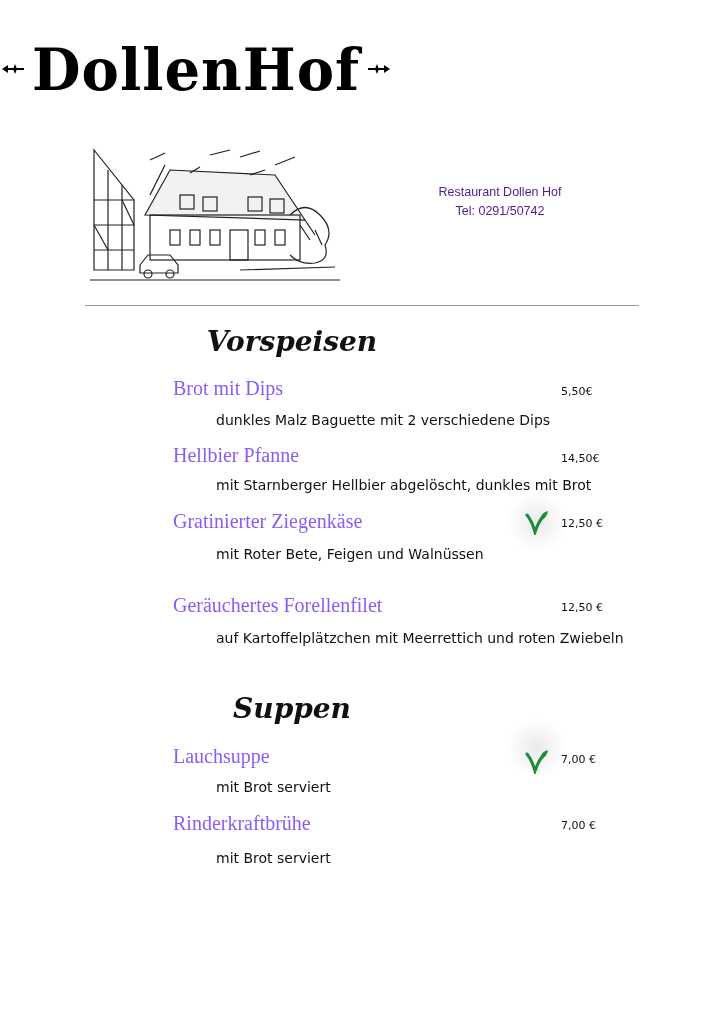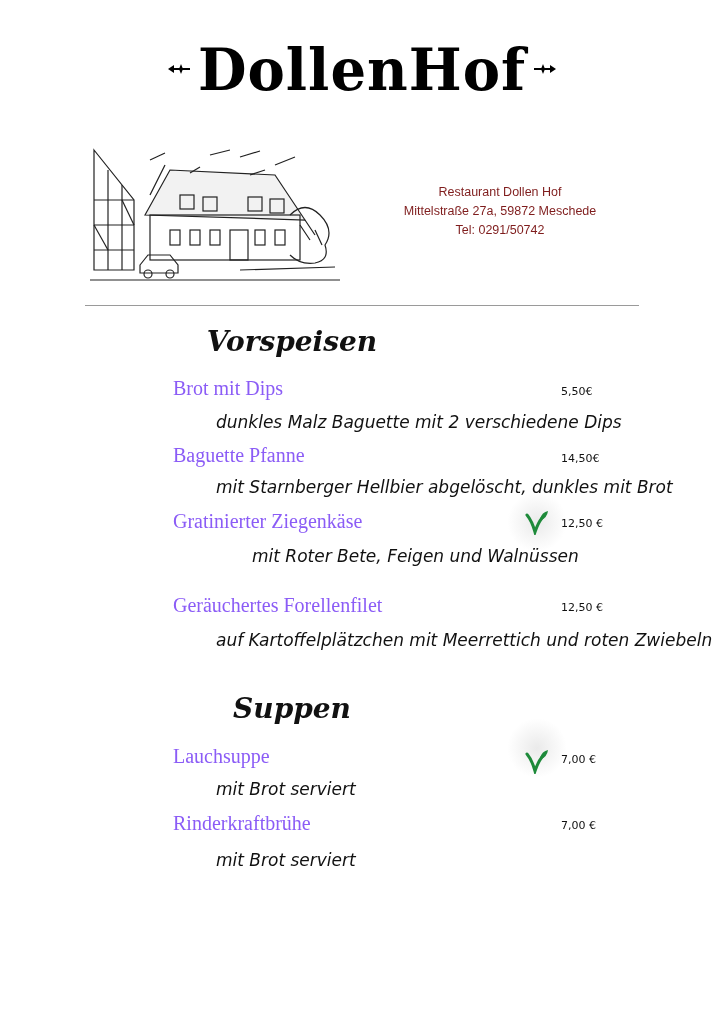--- a/index.html
+++ b/index.html
@@ -2,49 +2,49 @@
 <html><head>
 <meta charset="utf-8">
 <style>
   html, body { margin: 0; padding: 0; background: #ffffff; }
   body {
     width: 724px; height: 1024px; position: relative; overflow: hidden;
     font-family: "Liberation Sans", sans-serif; color: #111;
   }
   .logo {
     position: absolute; left: 0; top: 36px; width: 724px; text-align: center;
-    display: flex; justify-content: center; align-items: center; gap: 6px;
+    display: flex; align-items: center; gap: 6px;
   }
   .logo-text {
     font-family: "DejaVu Serif", serif; font-weight: bold; font-size: 56px;
     letter-spacing: 1px; color: #000; transform: scaleY(1.05);
   }
   .logo-orn { width: 26px; height: 14px; }
   .illustration {
     position: absolute; left: 90px; top: 145px; width: 250px; height: 145px;
   }
   .address {
     position: absolute; left: 372px; top: 183px; width: 256px; text-align: center;
-    font-family: "Liberation Sans", sans-serif; font-size: 12.5px; line-height: 19px; color: #7f1d1d;
+    font-family: "Liberation Sans", sans-serif; font-size: 12.5px; line-height: 19px; color: #4c1d95;
   }
   .divider {
     position: absolute; left: 85px; top: 305px; width: 554px; height: 1px; background: #9a9a9a;
   }
   .section-title {
     position: absolute; width: 584px; left: 0; text-align: center;
     font-family: "DejaVu Serif", serif; font-style: italic; font-weight: bold;
     font-size: 28px; color: #111;
   }
   .item-name {
     position: absolute; left: 173px;
     font-family: "Liberation Serif", serif; font-size: 20px; color: #8b5cf6;
   }
   .item-desc {
     position: absolute; left: 216px;
-    font-family: "DejaVu Sans", sans-serif; font-style: italic; font-size: 17px; color: #111;
+    font-family: "DejaVu Sans", sans-serif; font-size: 14px; color: #111;
   }
   .item-price {
     position: absolute; left: 561px;
     font-family: "DejaVu Sans", sans-serif; font-size: 11px; color: #111;
   }
   .veg-icon {
     position: absolute; width: 26px; height: 26px;
   }
   .veg-glow {
     position: absolute; width: 60px; height: 60px; border-radius: 50%;
@@ -109,49 +109,48 @@
 
     <path d="M0 135 L250 135"></path>
       <path d="M150 125 L245 122"></path>
 
     <path d="M120 10 L140 5 M150 12 L170 6 M185 20 L205 12 M60 15 L75 8"></path>
   </g>
 </svg>
 
 <div class="address">
   <div>Restaurant Dollen Hof</div>
-  <div>Mittelstraße 27a, 59872 Meschede</div>
   <div>Tel: 0291/50742</div>
 </div>
 
 <div class="divider"></div>
 
 <div class="section-title" style="top:325px;">Vorspeisen</div>
 
 <div>
   <div class="item-name" style="top:377px;">Brot mit Dips</div>
   <div class="item-price" style="top:385px;">5,50€</div>
   <div class="item-desc" style="top:412px;">dunkles Malz Baguette mit 2 verschiedene Dips</div>
 </div>
 
 <div>
-  <div class="item-name" style="top:444px;">Baguette Pfanne</div>
+  <div class="item-name" style="top:444px;">Hellbier Pfanne</div>
   <div class="item-price" style="top:452px;">14,50€</div>
   <div class="item-desc" style="top:477px;">mit Starnberger Hellbier abgelöscht, dunkles mit Brot</div>
 </div>
 
 <div>
   <div class="item-name" style="top:510px;text-align:right;">Gratinierter Ziegenkäse</div>
   <div class="veg-glow" style="left:507px; top:492px;"></div>
   <svg class="veg-icon" style="left:524px; top:509px;" viewBox="0 0 26 26">
     <path d="M3 6 Q8 12 11 23 Q14 14 18 9" fill="none" stroke="#1e8a3a" stroke-width="3" stroke-linecap="round"></path>
     <path d="M16 10 Q18 3 24 2 Q23 9 17 11 Z" fill="#1e8a3a"></path>
   </svg>
   <div class="item-price" style="top:517px;">12,50 €</div>
-  <div class="item-desc" style="top:546px;margin-left:36px;">mit Roter Bete, Feigen und Walnüssen</div>
+  <div class="item-desc" style="top:546px;">mit Roter Bete, Feigen und Walnüssen</div>
 </div>
 
 <div>
   <div class="item-name" style="top:594px;">Geräuchertes Forellenfilet</div>
   <div class="item-price" style="top:601px;">12,50 €</div>
   <div class="item-desc" style="top:630px;">auf Kartoffelplätzchen mit Meerrettich und roten Zwiebeln</div>
 </div>
 
 <div class="section-title" style="top:692px;">Suppen</div>
 

